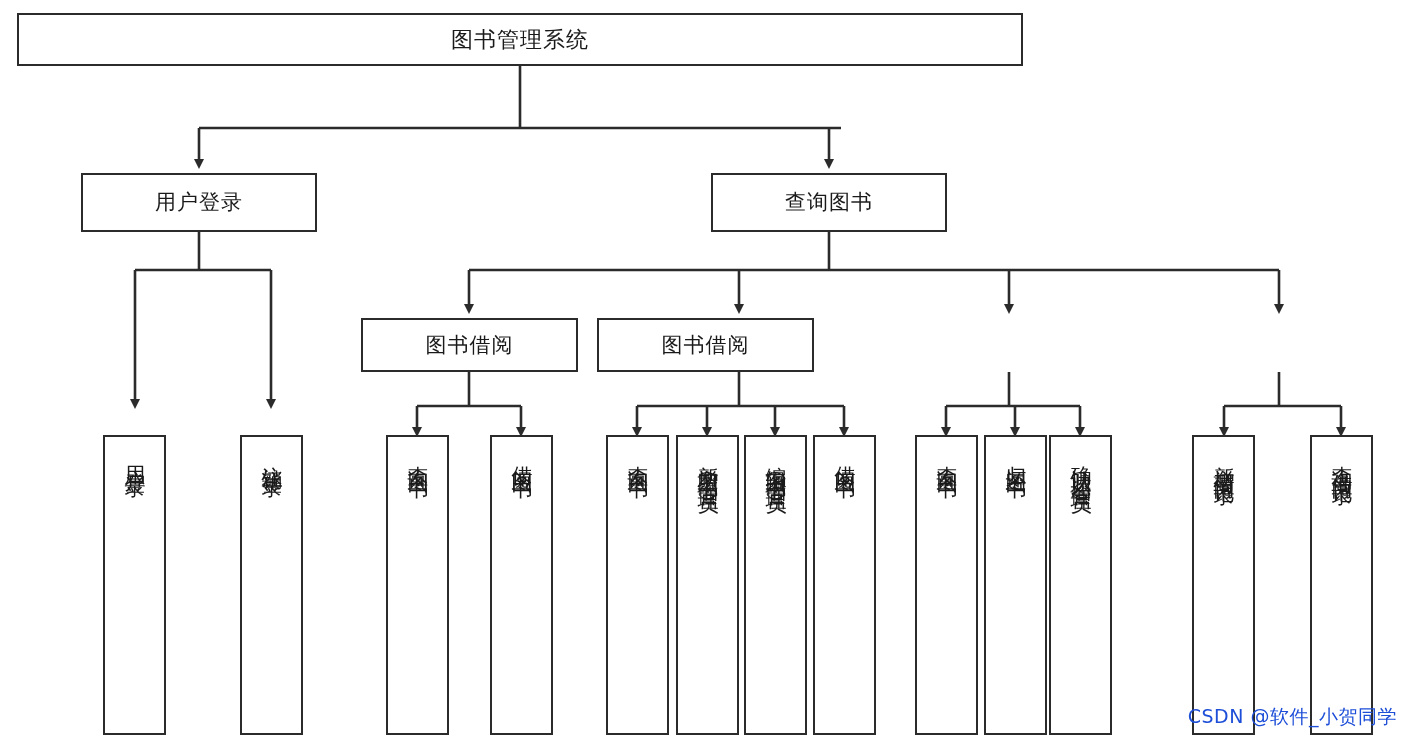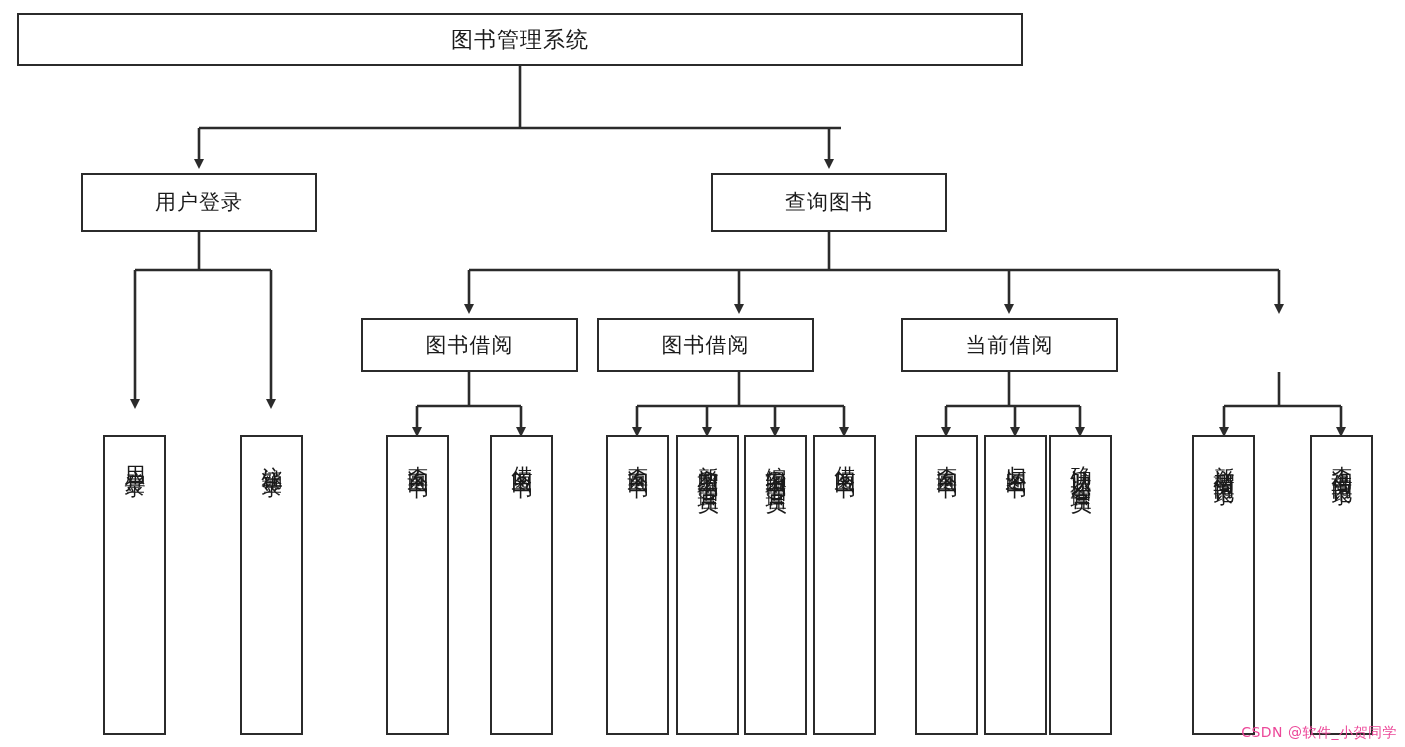--- a/index.html
+++ b/index.html
@@ -56,23 +56,23 @@
     font-size: 21px;
     letter-spacing: 4px;
     line-height: 1;
   }
   #root-node .label {
     font-size: 22px;
   }
   #watermark {
     position: absolute;
     right: 8px;
-    bottom: 5px;
-    font-size: 14px;
-    color: #ec4899;
+    bottom: 17px;
+    font-size: 19px;
+    color: #1d4ed8;
     letter-spacing: 0.5px;
     z-index: 3;
     white-space: nowrap;
   }
 </style>
 </head>
 <body>
 
 <div id="canvas">
 
@@ -140,23 +140,20 @@
   </div>
 
   <div class="node horizontal" style="left:361px; top:318px; width:217px; height:54px;">
     <span class="label">图书借阅</span>
   </div>
 
   <div class="node horizontal" style="left:597px; top:318px; width:217px; height:54px;">
     <span class="label">图书借阅</span>
   </div>
 
-  <div class="node horizontal" style="left:901px; top:318px; width:217px; height:54px;">
-    <span class="label">当前借阅</span>
-  </div>
 
 
   <div class="node vertical" style="left:103px; top:435px; width:63px; height:300px;">
     <span class="label">用户登录</span>
   </div>
 
   <div class="node vertical" style="left:240px; top:435px; width:63px; height:300px;">
     <span class="label">注销登录</span>
   </div>
 

